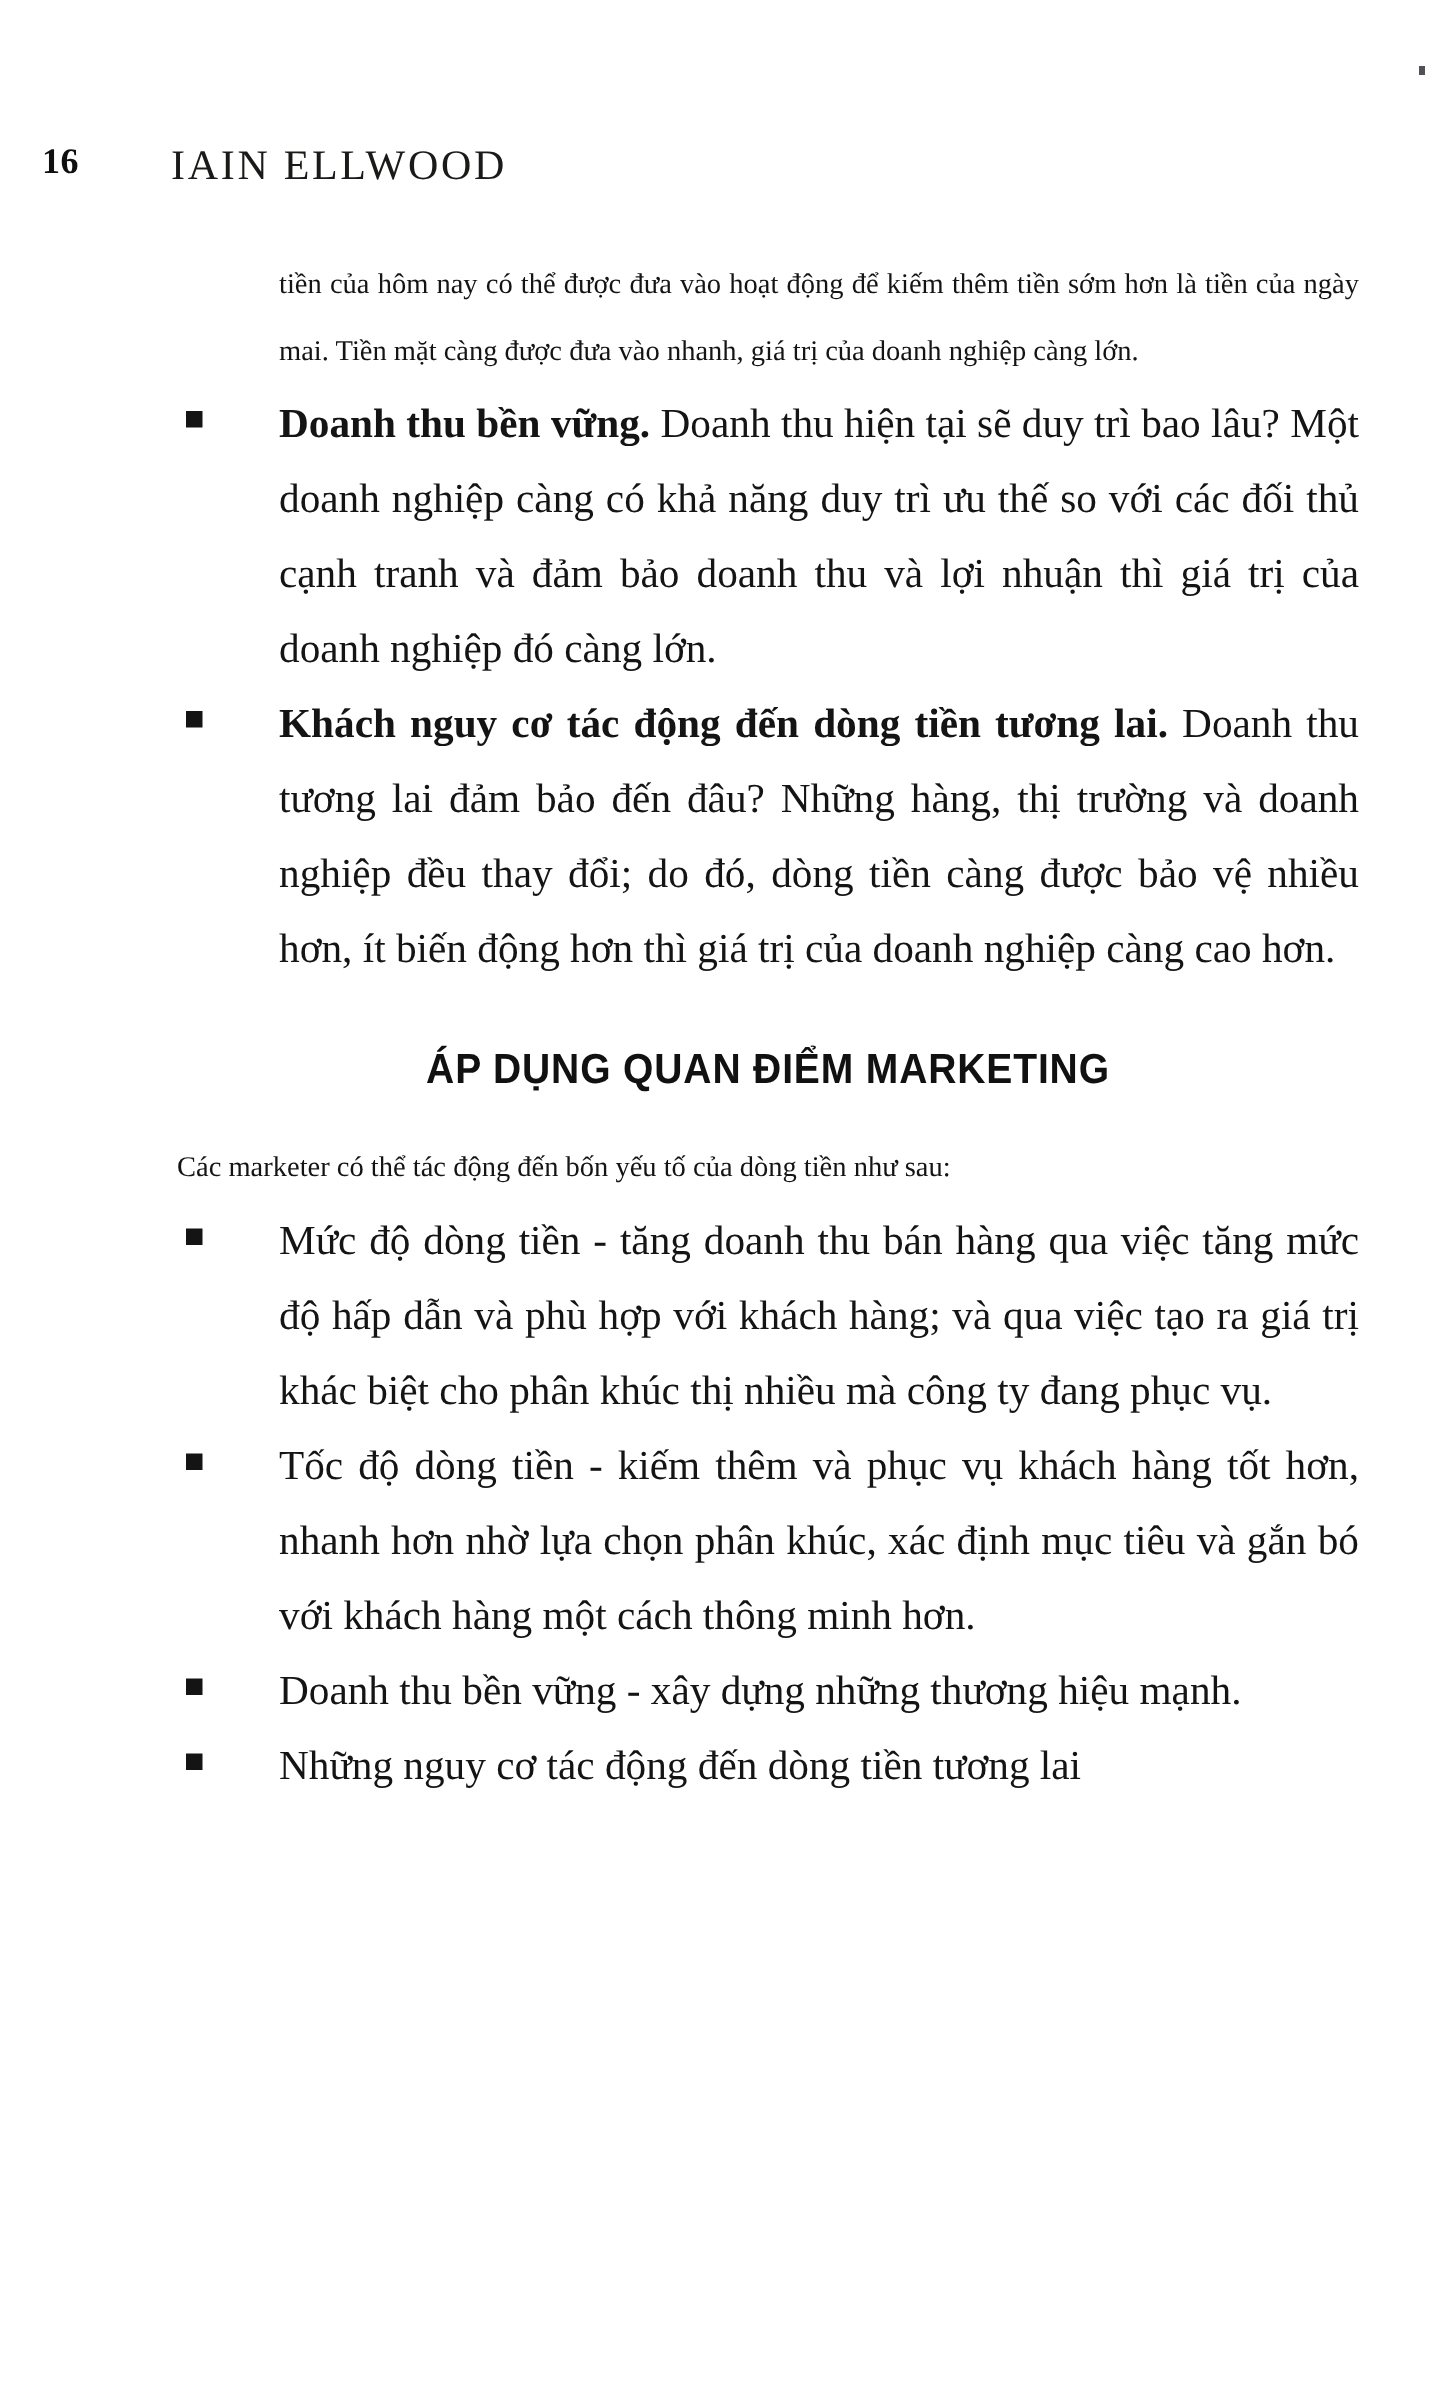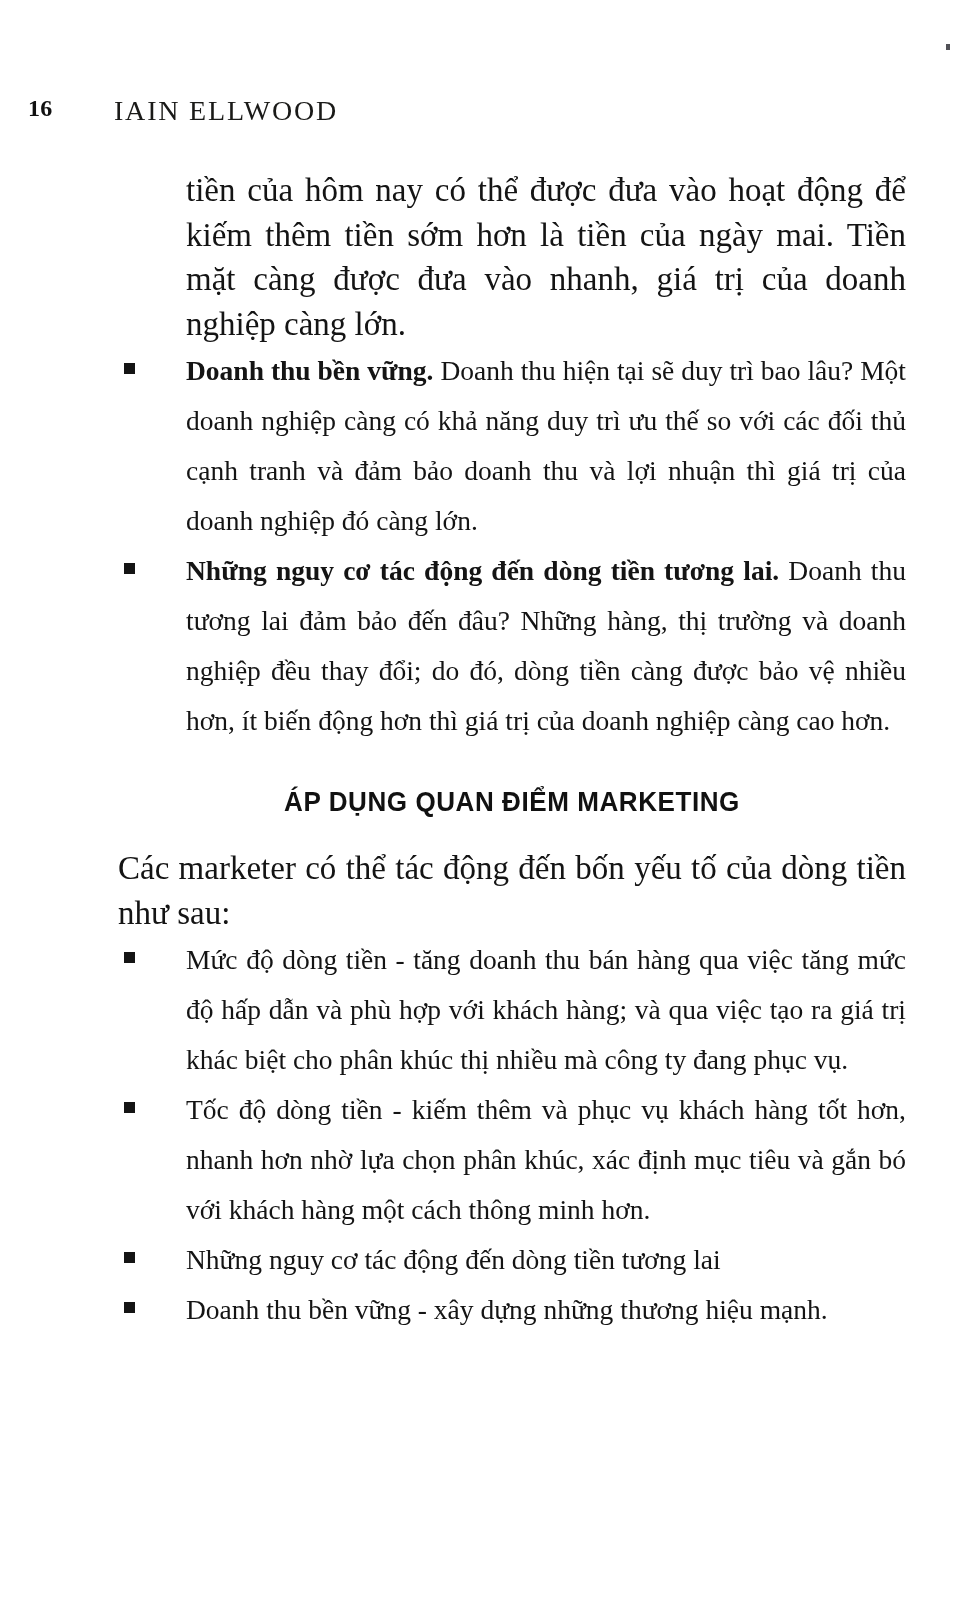--- a/index.html
+++ b/index.html
@@ -47,21 +47,21 @@
   
   .textblock {
     position: absolute;
     left: 118px;
     top: 168px;
     width: 788px;
   }
 
   p.para {
     margin: 0;
-    font-size: 33px;
+    font-size: 19px;
     line-height: 44.5px;
     text-align: justify;
     text-justify: inter-word;
     color: #141414;
     hyphens: none;
   }
   p.para.indent-hang {
     padding-left: 68px;
   }
   p.para.flush {
@@ -143,21 +143,21 @@
 
     <p class="para indent-hang">tiền của hôm nay có thể được đưa vào hoạt động để kiếm thêm tiền sớm hơn là tiền của ngày mai. Tiền mặt càng được đưa vào nhanh, giá trị của doanh nghiệp càng lớn.</p>
 
     <ul class="bullets">
       <li>
         <span class="marker"></span>
         <span class="itemtext"><span class="lead">Doanh thu bền vững.</span><span> Doanh thu hiện tại sẽ duy trì bao lâu? Một doanh nghiệp càng có khả năng duy trì ưu thế so với các đối thủ cạnh tranh và đảm bảo doanh thu và lợi nhuận thì giá trị của doanh nghiệp đó càng lớn.</span></span>
       </li>
       <li>
         <span class="marker"></span>
-        <span class="itemtext"><span class="lead">Những nguy cơ tác động đến dòng tiền tương lai.</span><span> Doanh thu tương lai đảm bảo đến đâu? Những hàng, thị trường và doanh nghiệp đều thay đổi; do đó, dòng tiền càng được bảo vệ nhiều hơn, ít biến động hơn thì giá trị của doanh nghiệp càng cao hơn.</span></span>
+        <span class="itemtext"><span class="lead">Khách nguy cơ tác động đến dòng tiền tương lai.</span><span> Doanh thu tương lai đảm bảo đến đâu? Những hàng, thị trường và doanh nghiệp đều thay đổi; do đó, dòng tiền càng được bảo vệ nhiều hơn, ít biến động hơn thì giá trị của doanh nghiệp càng cao hơn.</span></span>
       </li>
     </ul>
 
     <div class="gap-head-top"></div>
 
     <h2 class="section-heading">ÁP DỤNG QUAN ĐIỂM MARKETING</h2>
 
     <div class="gap-head-bot"></div>
 
     <p class="para flush">Các marketer có thể tác động đến bốn yếu tố của dòng tiền như sau:</p>
@@ -166,22 +166,22 @@
       <li>
         <span class="marker"></span>
         <span class="itemtext">Mức độ dòng tiền - tăng doanh thu bán hàng qua việc tăng mức độ hấp dẫn và phù hợp với khách hàng; và qua việc tạo ra giá trị khác biệt cho phân khúc thị nhiều mà công ty đang phục vụ.</span>
       </li>
       <li>
         <span class="marker"></span>
         <span class="itemtext">Tốc độ dòng tiền - kiếm thêm và phục vụ khách hàng tốt hơn, nhanh hơn nhờ lựa chọn phân khúc, xác định mục tiêu và gắn bó với khách hàng một cách thông minh hơn.</span>
       </li>
       <li>
         <span class="marker"></span>
-        <span class="itemtext">Những nguy cơ tác động đến dòng tiền tương lai</span>
+        <span class="itemtext">Doanh thu bền vững - xây dựng những thương hiệu mạnh.</span>
       </li>
       <li>
         <span class="marker"></span>
-        <span class="itemtext">Doanh thu bền vững - xây dựng những thương hiệu mạnh.</span>
+        <span class="itemtext">Những nguy cơ tác động đến dòng tiền tương lai</span>
       </li>
     </ul>
 
   </div>
 </div>
 
 </body></html>

